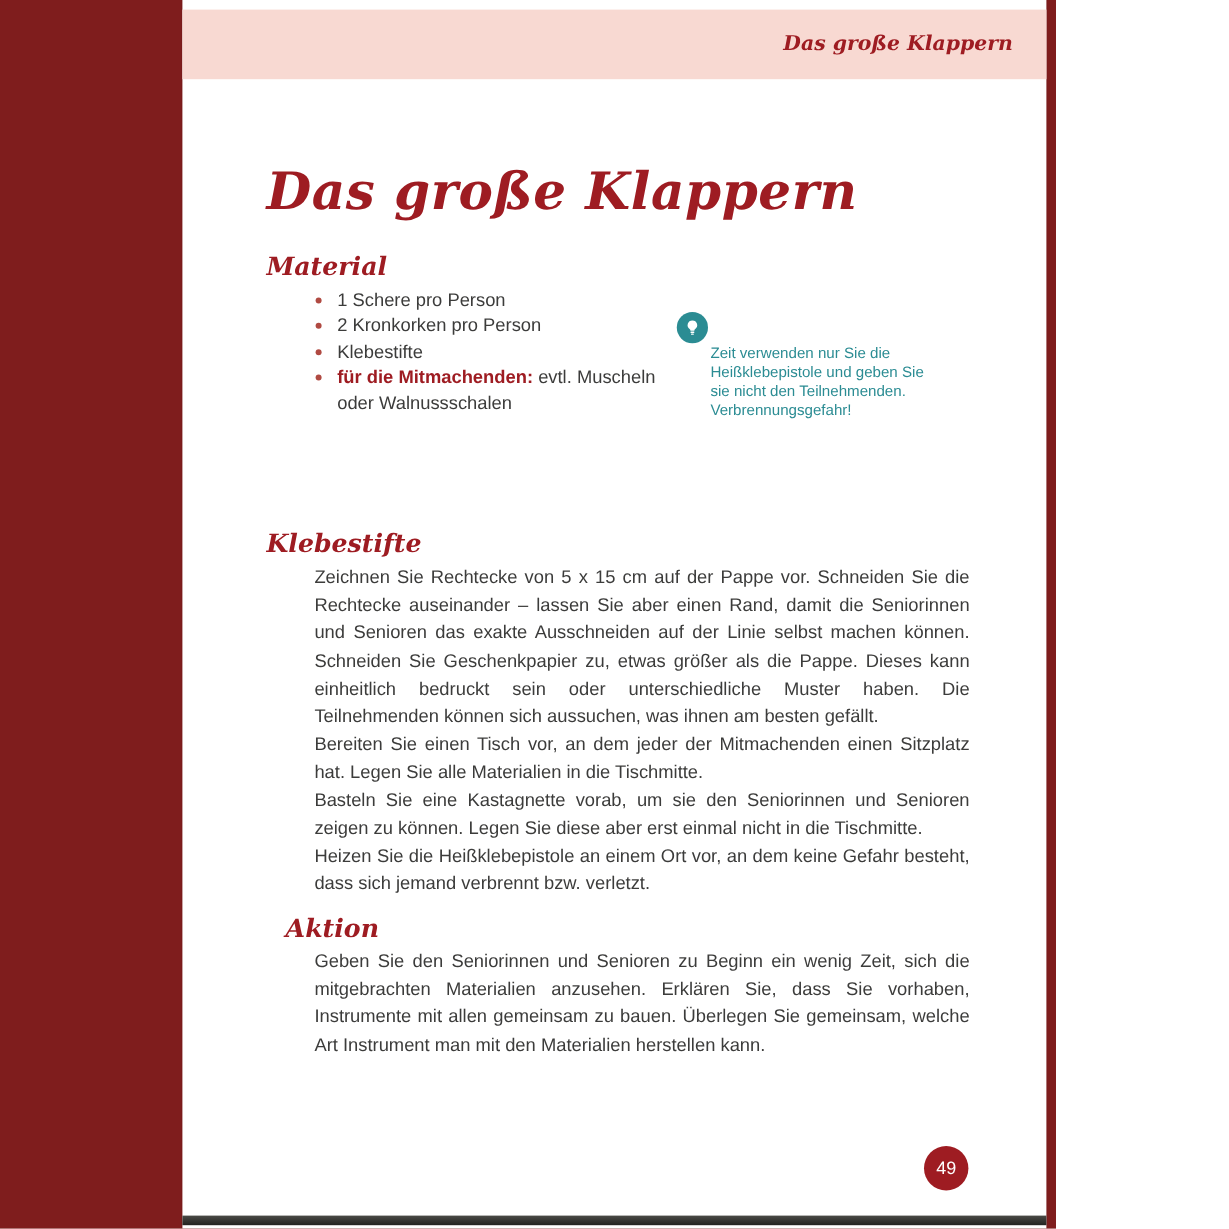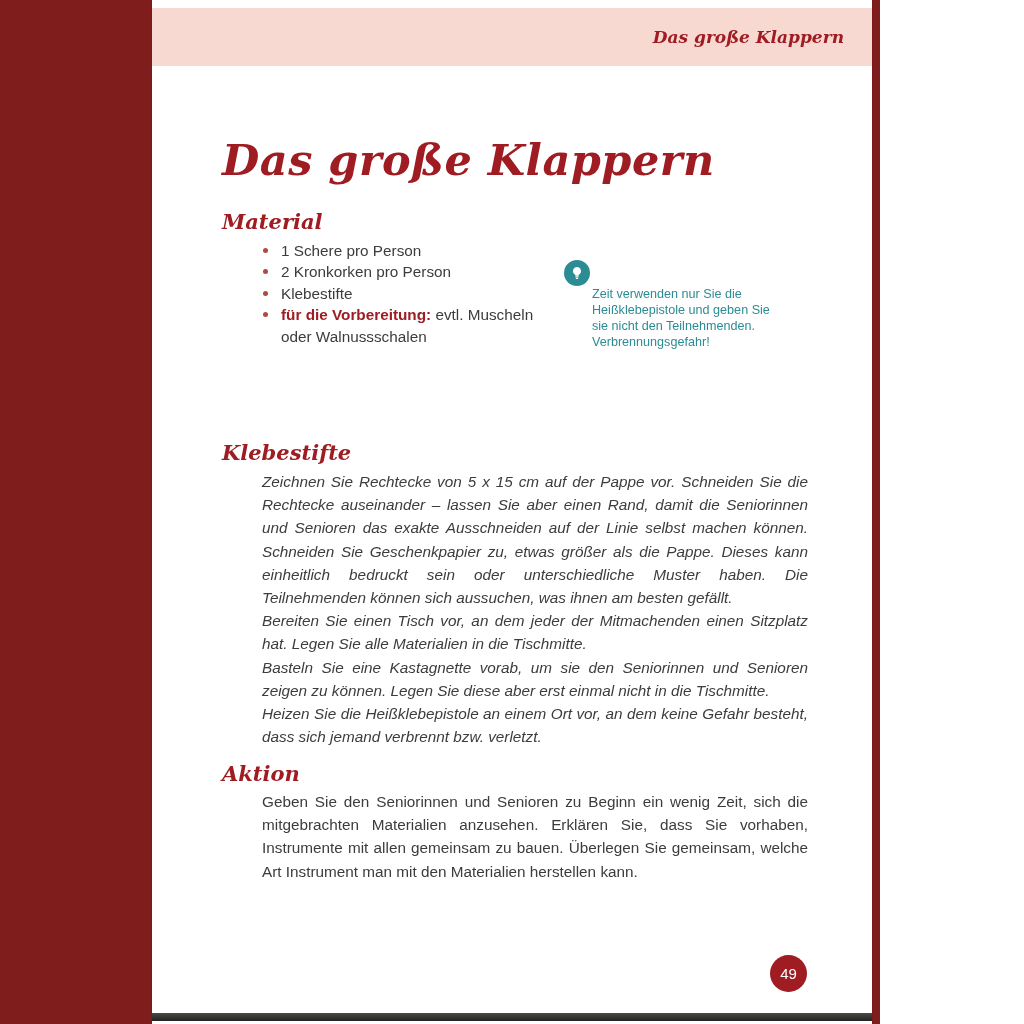--- a/index.html
+++ b/index.html
@@ -62,21 +62,21 @@
     left: 70px;
     font-family: "DejaVu Serif", serif;
     font-style: italic;
     font-weight: bold;
     font-size: 21px;
     color: #9e1c22;
     text-align: right;
   }
   .h-material     { top: 192px; }
   .h-vorbereitung { top: 423px; }
-  .h-aktion       { top: 744px; }
+  .h-aktion       { top: 744px; margin-left: 16px; }
 
   ul.material-list {
     position: absolute;
     left: 108px;
     top: 240px;
     width: 292px;
     margin: 0;
     padding: 0;
     list-style: none;
     font-size: 15.3px;
@@ -134,21 +134,21 @@
     position: absolute;
     left: 110px;
     width: 546px;
     font-size: 15.3px;
     line-height: 23.2px;
     color: #3c3c3b;
     text-align: justify;
     hyphens: auto;
     -webkit-hyphens: auto;
   }
-  .b-vorbereitung { top: 470px; font-style: italic; }
+  .b-vorbereitung { top: 470px; }
   .b-aktion       { top: 790px; }
   .body-block p { margin: 0; }
 
   .page-number-badge {
     position: absolute;
     left: 618px;
     top: 955px;
     width: 37px;
     height: 37px;
     border-radius: 50%;
@@ -181,21 +181,21 @@
 
     <h1 class="main-title">Das große Klappern</h1>
 
     <h2 class="section-heading h-material">Material</h2>
 
     <ul class="material-list">
       <li><span>1 Schere pro Person</span></li>
       <li><span>2 Kronkorken pro Person</span></li>
       <li><span>Klebestifte</span></li>
       <li>
-        <span class="variant-label">für die Vorbereitung:</span>
+        <span class="variant-label">für die Mitmachenden:</span>
         <span>evtl. Muscheln oder Walnussschalen</span>
       </li>
     </ul>
 
     <div class="tip">
       <div class="tip-icon">
         <svg width="16" height="16" viewBox="0 0 24 24" aria-hidden="true">
           <path fill="#ffffff" d="M12 3a6 6 0 0 0-3.2 11.07c.45.3.7.78.7 1.3V16h5v-.63c0-.52.25-1 .7-1.3A6 6 0 0 0 12 3z"></path>
           <rect x="9.5" y="17" width="5" height="1.6" rx="0.8" fill="#ffffff"></rect>
           <rect x="10.2" y="19.4" width="3.6" height="1.6" rx="0.8" fill="#ffffff"></rect>

